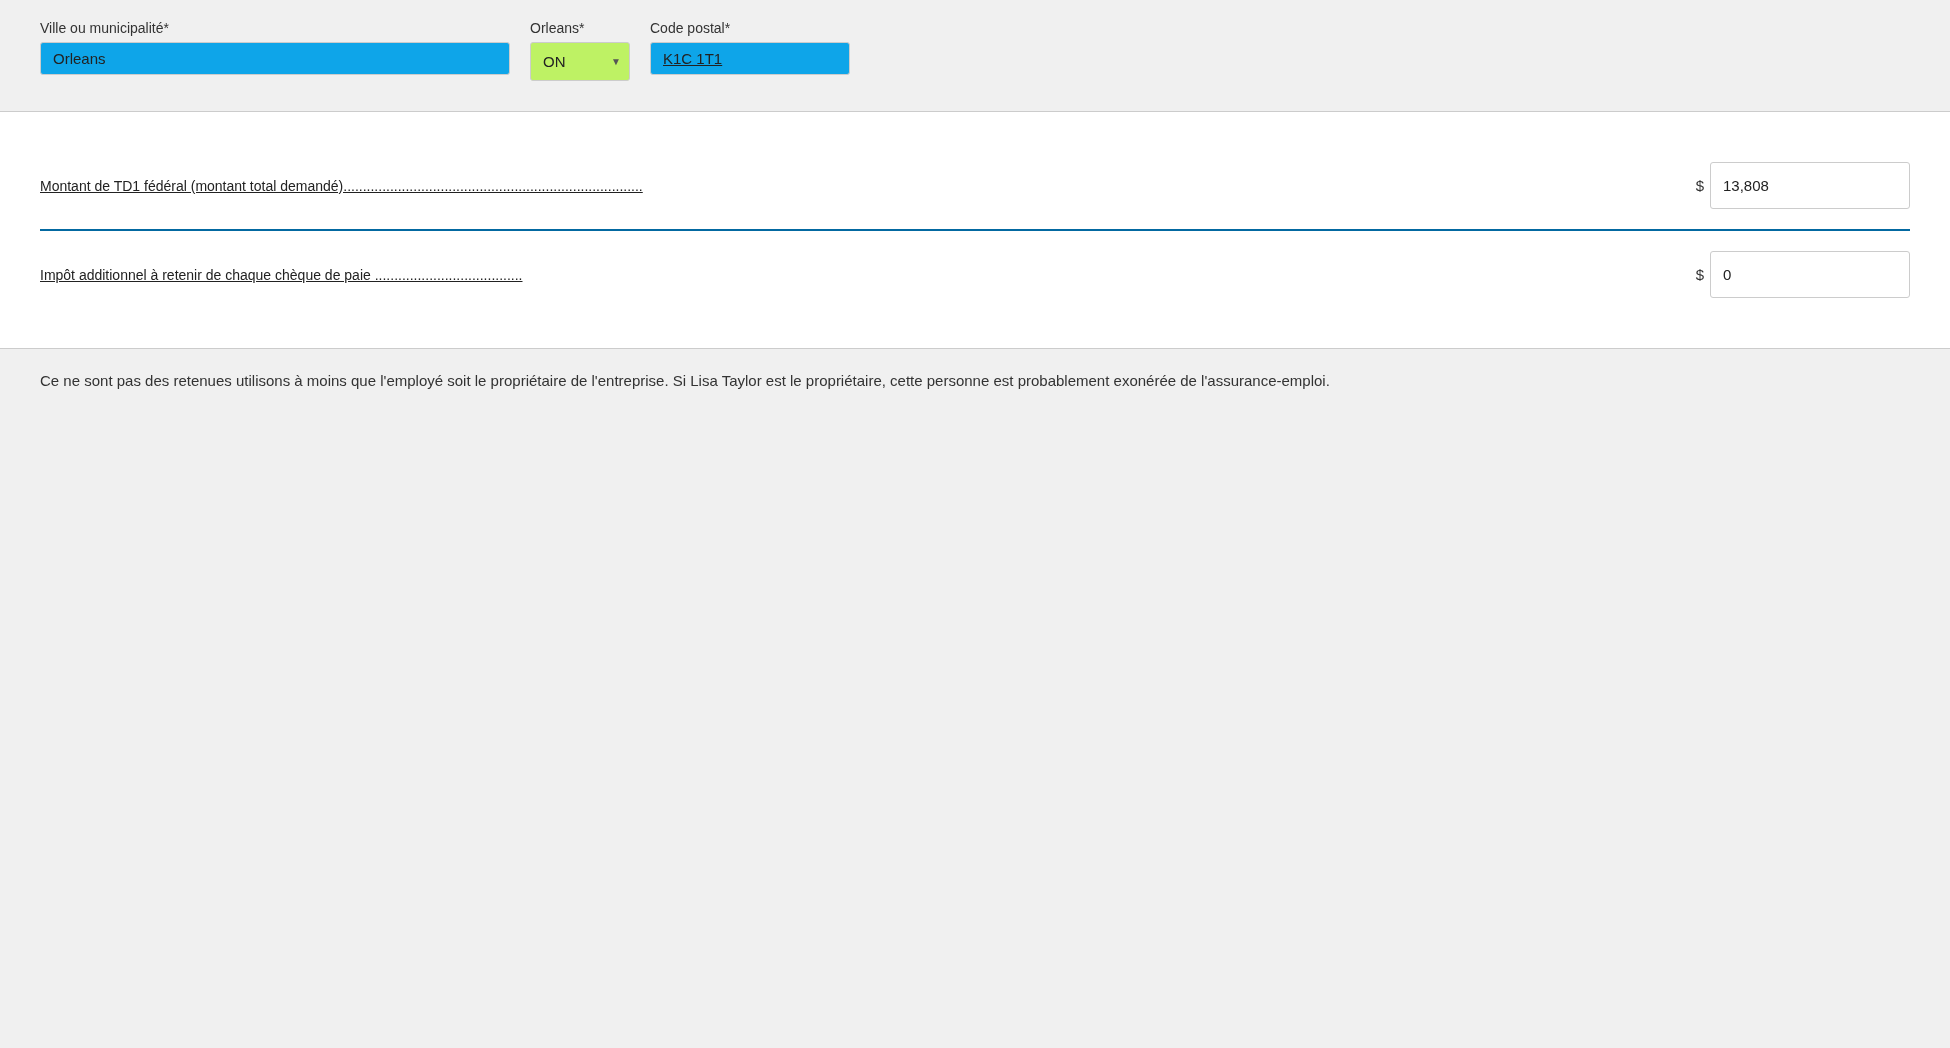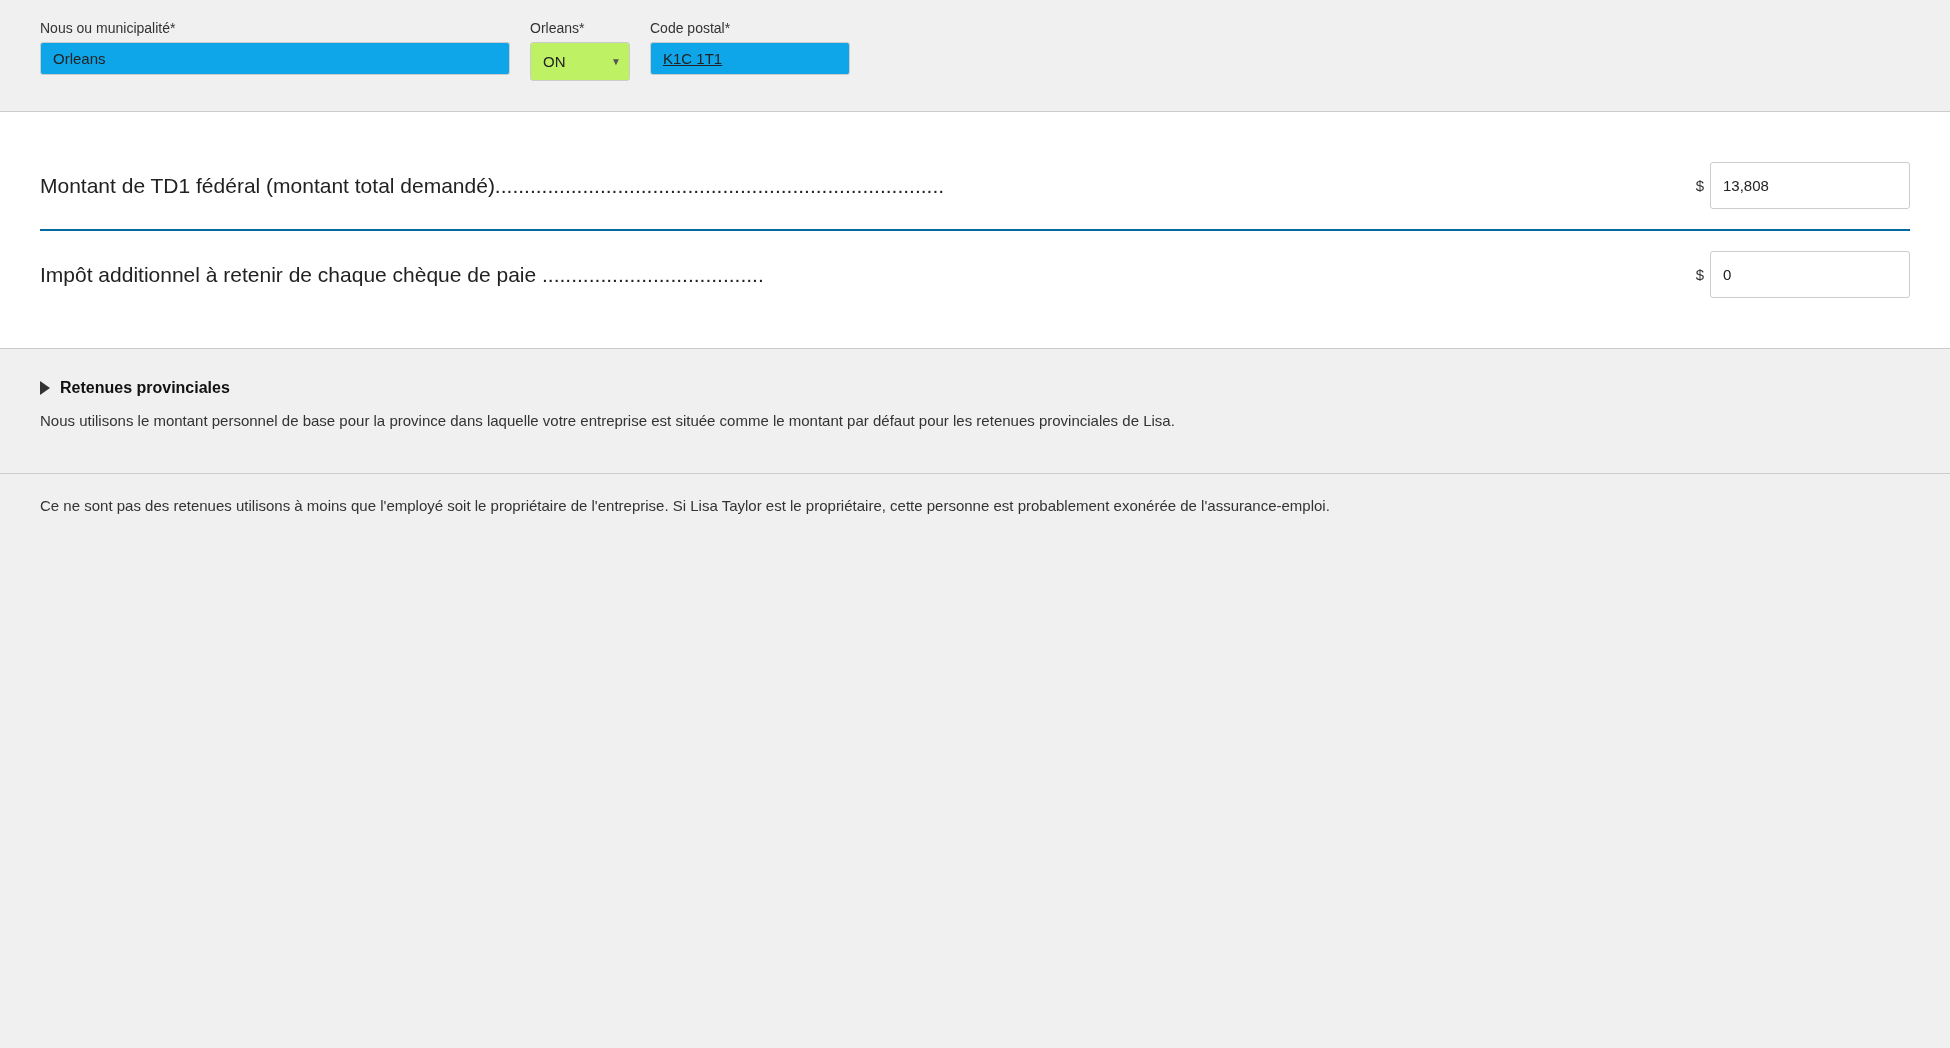--- a/index.html
+++ b/index.html
@@ -125,23 +125,24 @@
       justify-content: space-between;
       padding: 20px 0;
     }
 
     .form-row + .form-row {
       border-top: 2px solid #0369a1;
     }
 
     .form-row-label {
       flex: 1;
-      font-size: 21px;
+      font-size: 14px;
       color: #222;
       padding-right: 20px;
+      text-decoration: underline;
     }
 
     .form-row-value {
       display: flex;
       align-items: center;
       gap: 6px;
     }
 
     .dollar-sign {
       font-size: 15px;
@@ -254,21 +255,21 @@
     }
   </style>
 </head>
 <body>
 
 <div class="page-container">
 
   <div class="top-section">
     <div class="address-row">
       <div class="field-group city">
-        <label class="field-label">Nous ou municipalité*</label>
+        <label class="field-label">Ville ou municipalité*</label>
         <input class="field-input city-input" type="text" value="Orleans" style="">
       </div>
       <div class="field-group province">
         <label class="field-label">Orleans*</label>
         <div class="province-select-wrapper">
           <select>
             <option value="ON" selected="">ON</option>
             <option value="QC">QC</option>
             <option value="BC">BC</option>
             <option value="AB">AB</option>
@@ -302,25 +303,18 @@
     </div>
     <div class="form-row">
       <div class="form-row-label">Impôt additionnel à retenir de chaque chèque de paie ......................................</div>
       <div class="form-row-value">
         <span class="dollar-sign">$</span>
         <input class="value-input" type="text" value="0" style="">
       </div>
     </div>
   </div>
 
-  <div class="retenues-section">
-    <div class="section-header">
-      <span class="triangle-icon"></span>
-      <span class="section-title">Retenues provinciales</span>
-    </div>
-    <p class="section-description">Nous utilisons le montant personnel de base pour la province dans laquelle votre entreprise est située comme le montant par défaut pour les retenues provinciales de Lisa.</p>
-  </div>
 
   <div class="exemptions-section">
     <p class="section-description">Ce ne sont pas des retenues utilisons à moins que l'employé soit le propriétaire de l'entreprise. Si Lisa Taylor est le propriétaire, cette personne est probablement exonérée de l'assurance-emploi.</p>
   </div>
 
 </div>
 
 </body></html>

